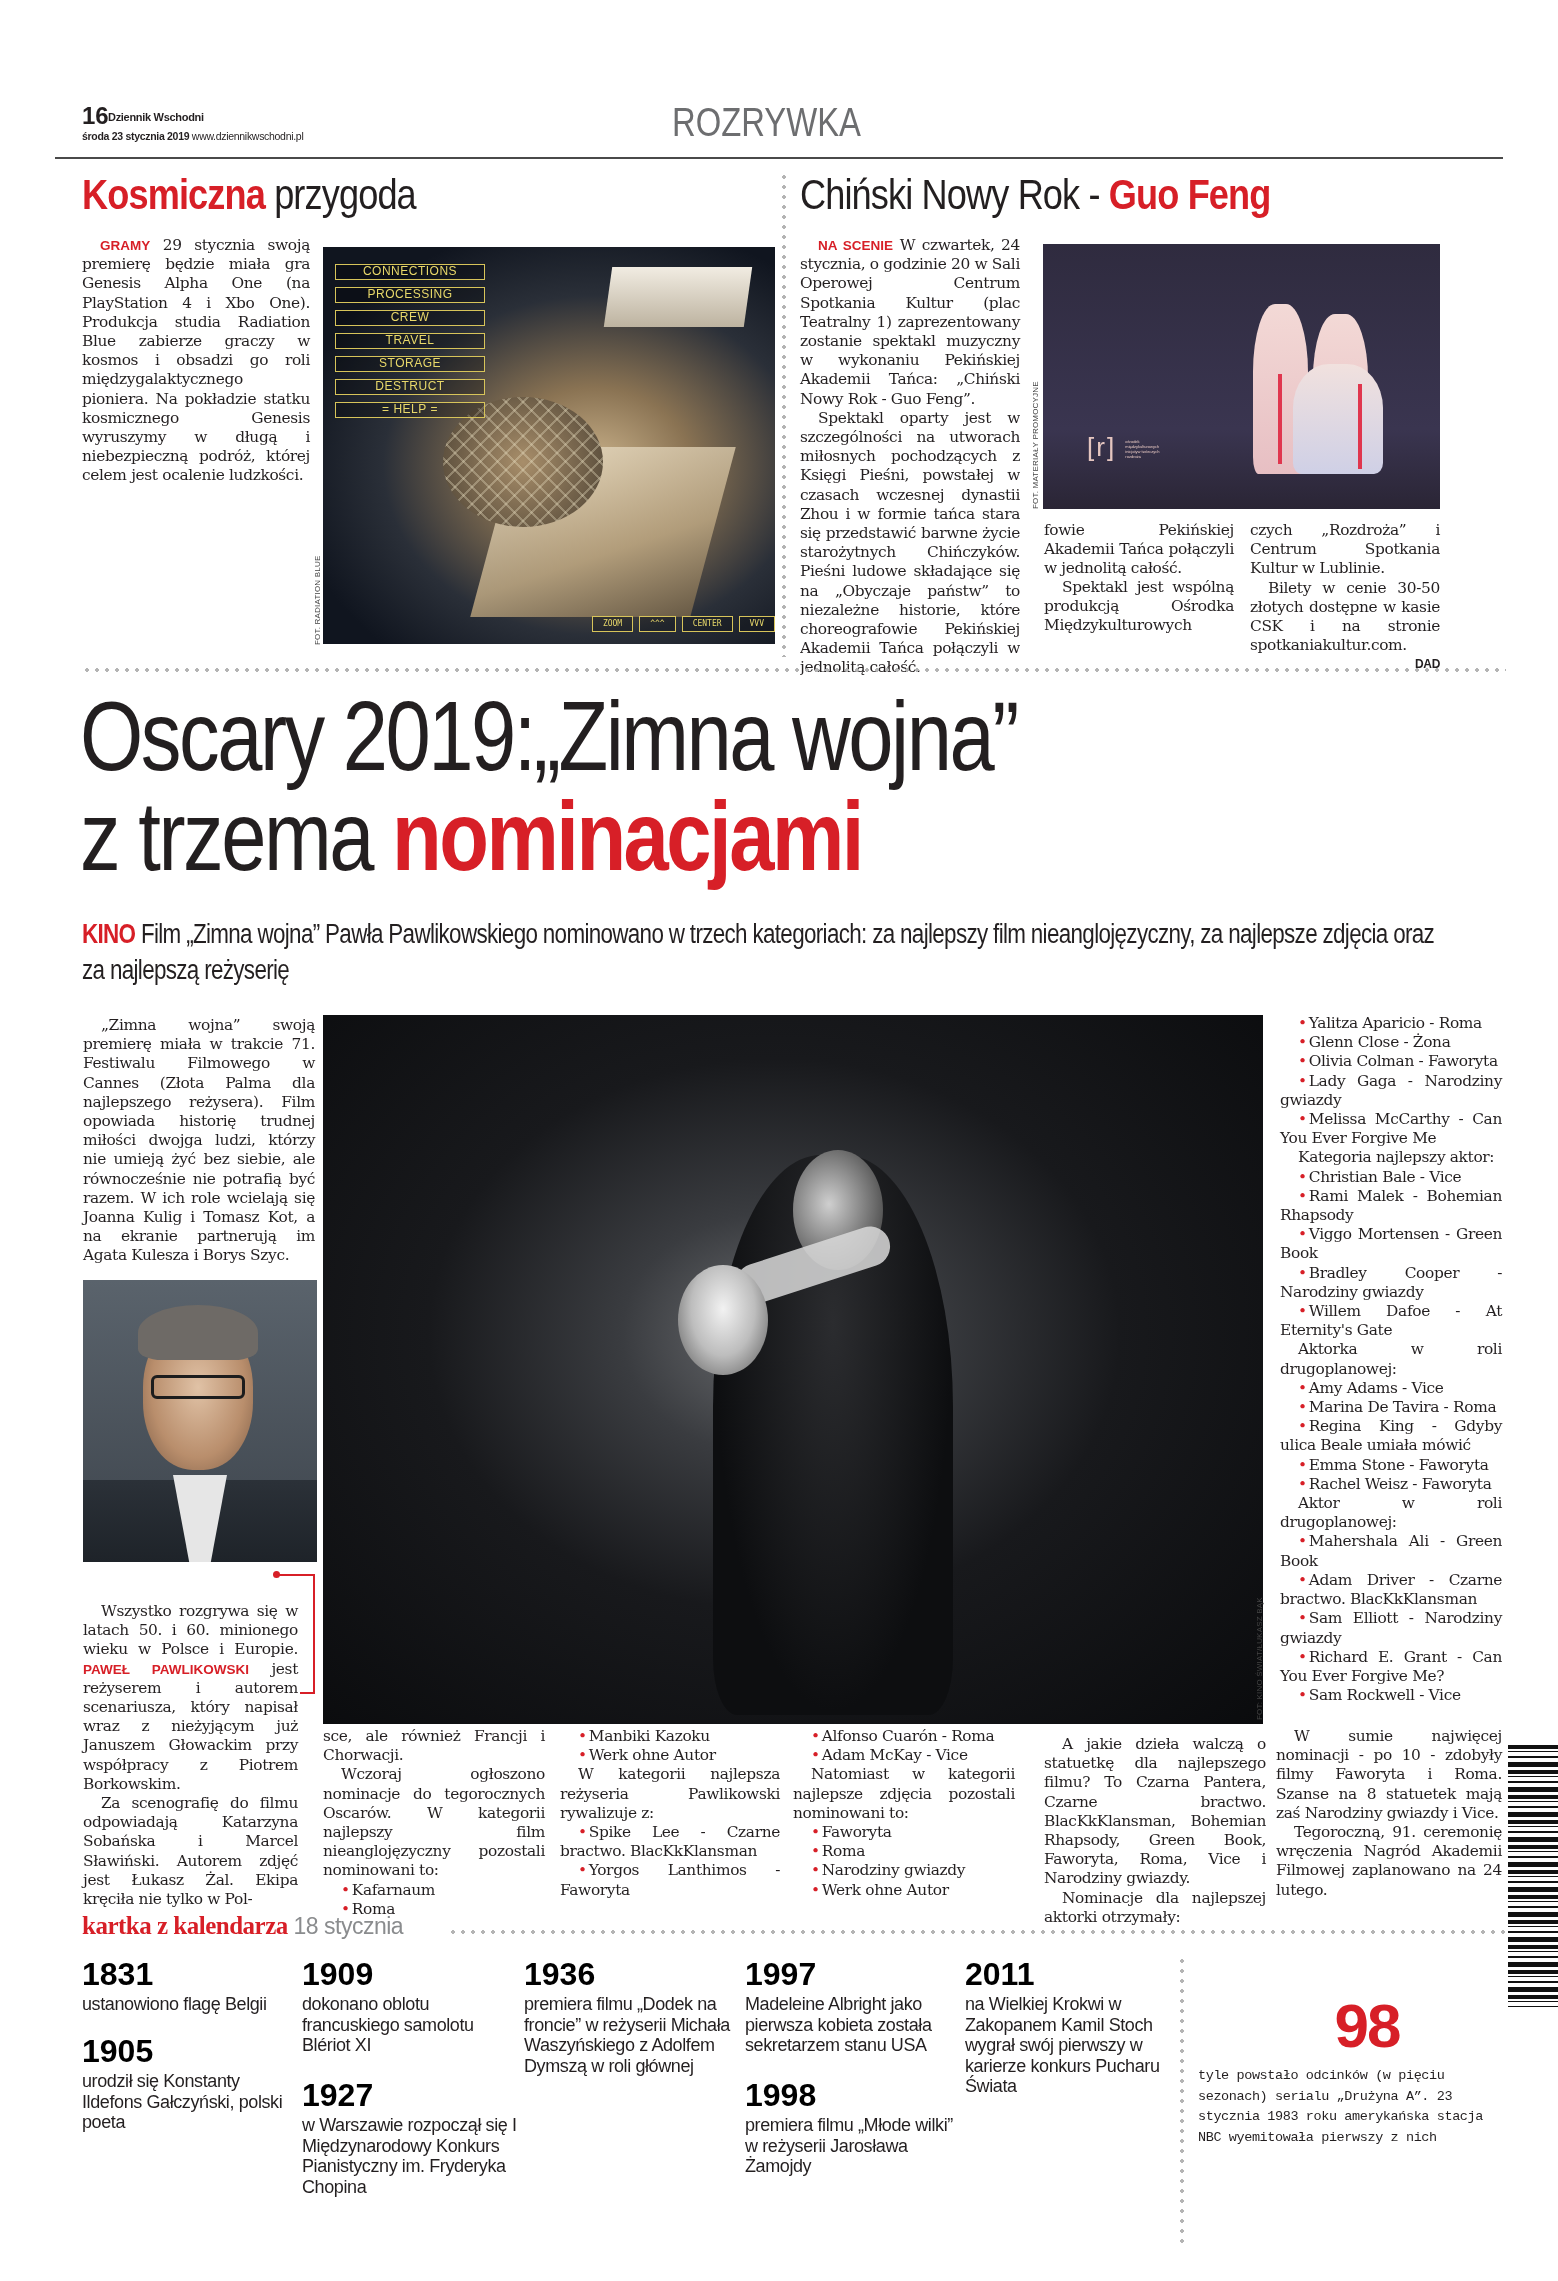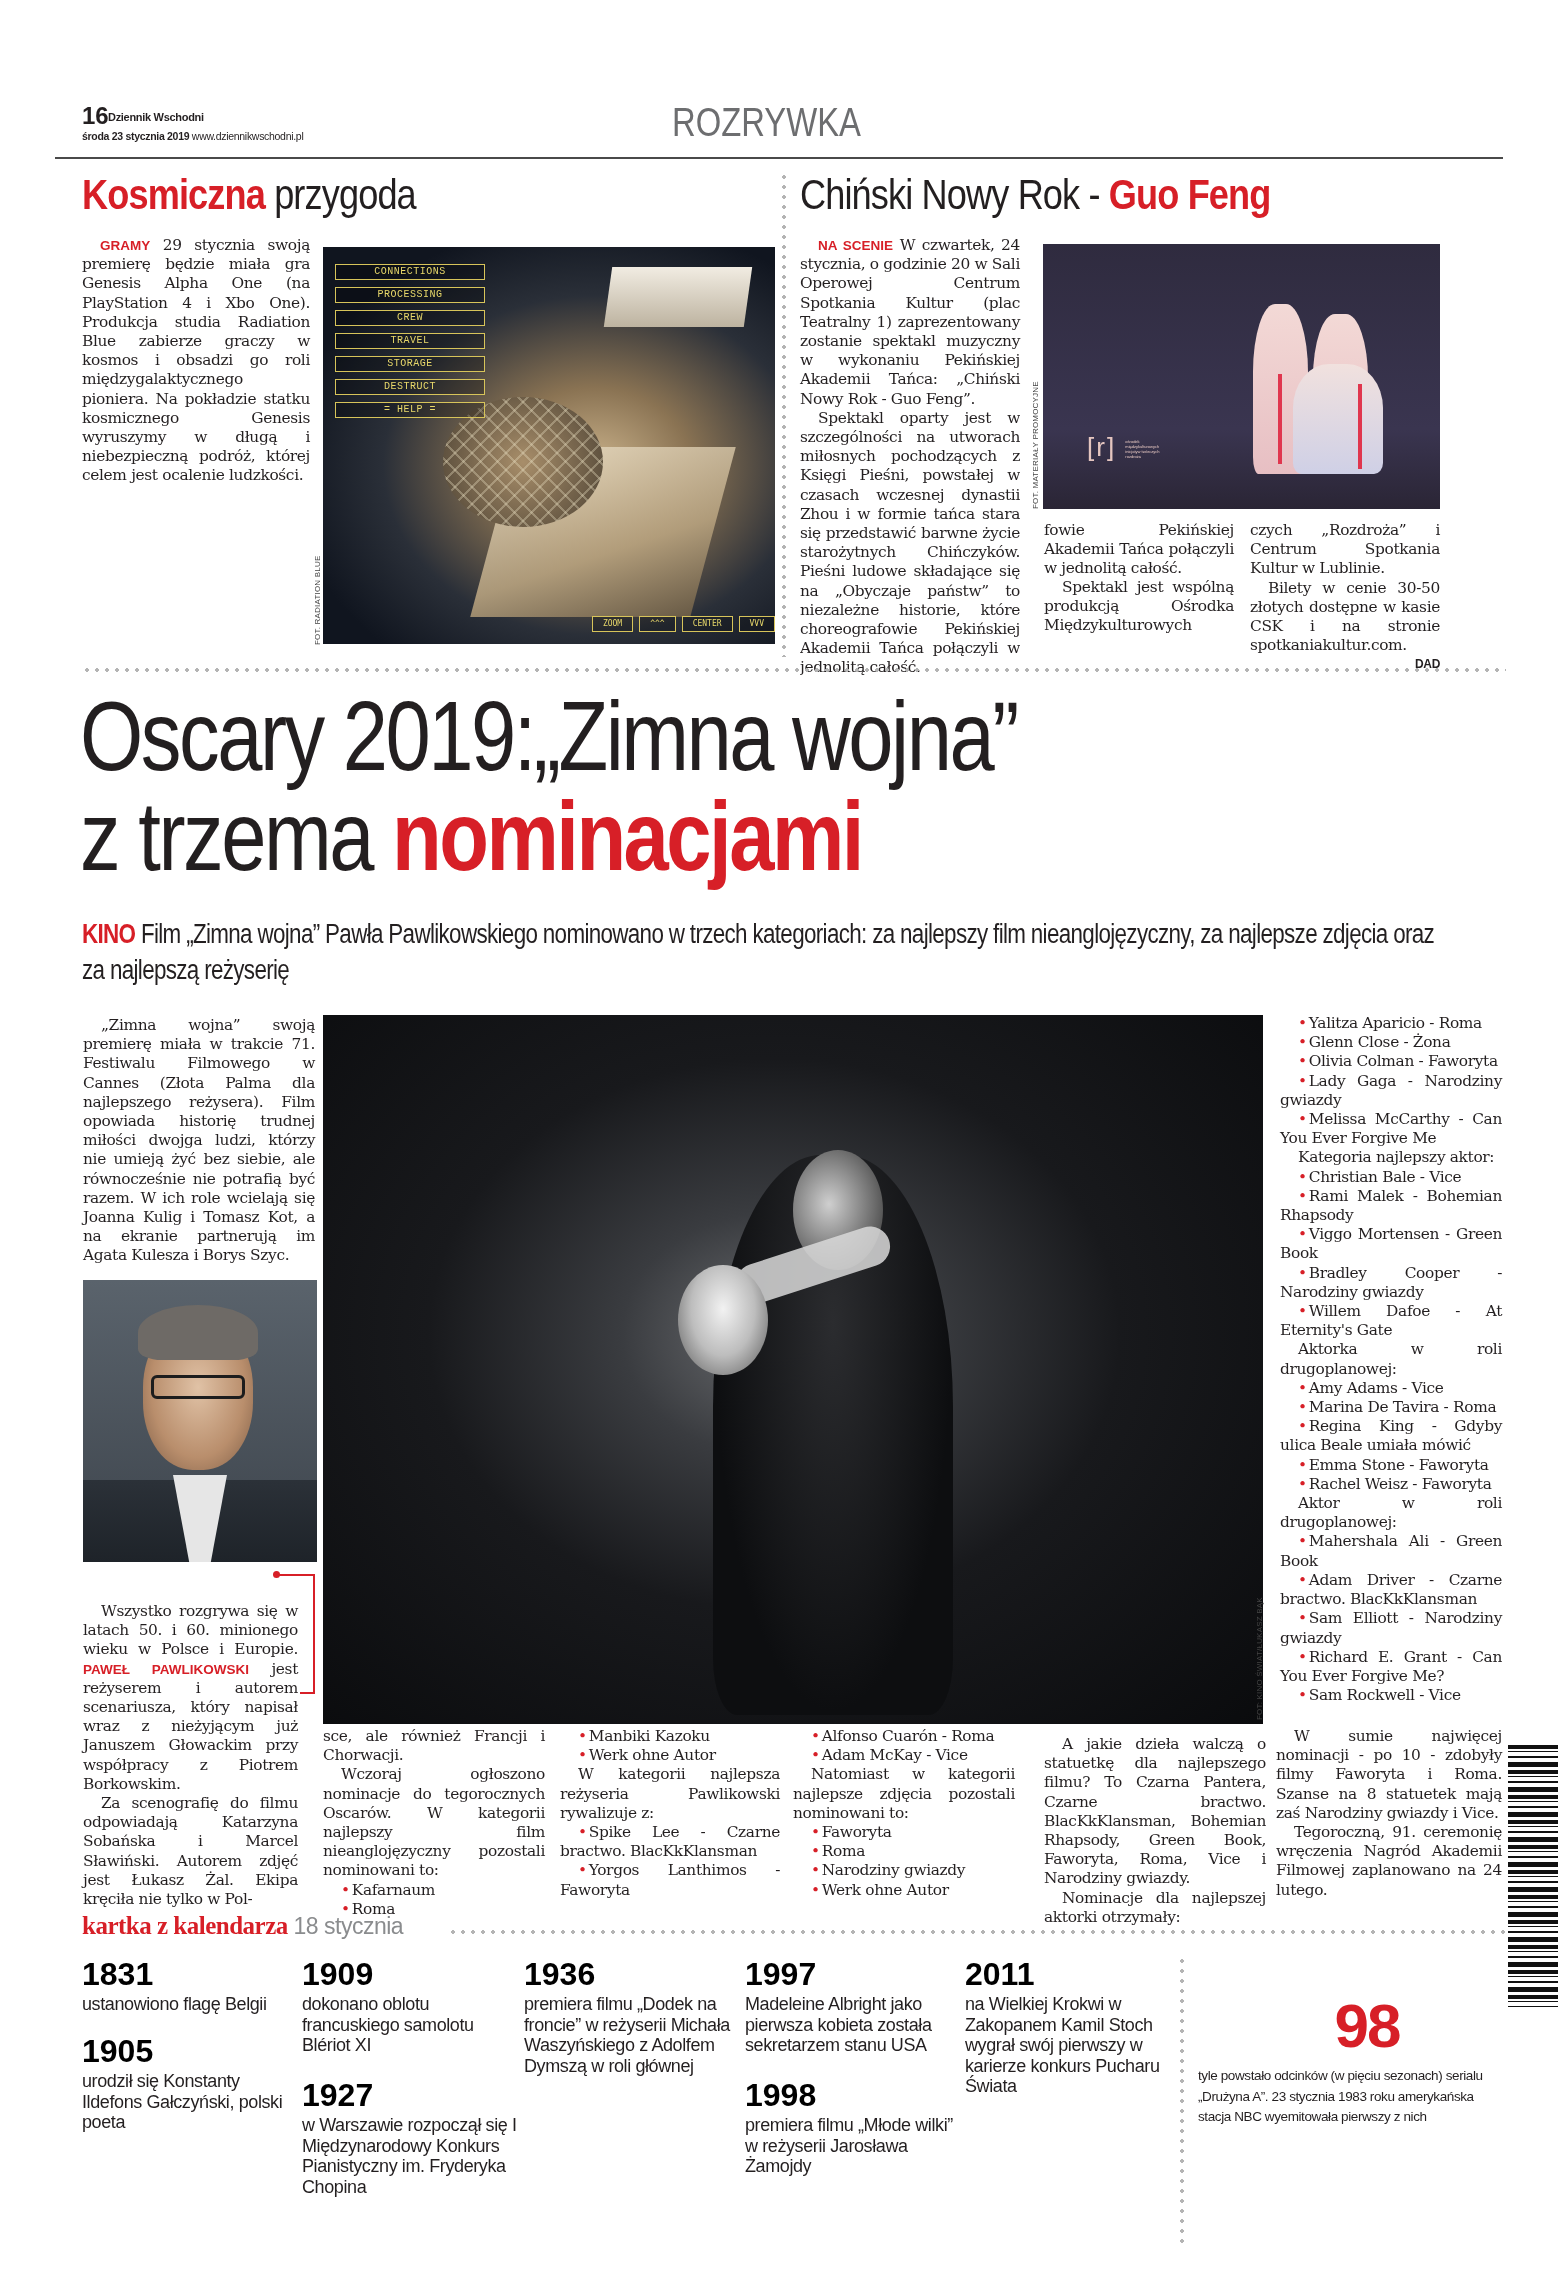--- a/index.html
+++ b/index.html
@@ -29,21 +29,21 @@
   .dad { font-family: "Liberation Sans", sans-serif; font-weight: bold; font-size: 12px; float: right; }
   .bullet { color: #d71f27; margin-right: 2px; }
 
   
   .photo { overflow: hidden; }
   .credit { font-family: "Liberation Sans", sans-serif; font-size: 8px; color: #444; white-space: nowrap; transform: rotate(-90deg); transform-origin: left top; letter-spacing: 0.2px; }
 
   .game-photo { left: 323px; top: 247px; width: 452px; height: 397px;
     background: radial-gradient(ellipse at 60% 55%, #c9b18a 0%, #8a7353 25%, #2a2f38 55%, #10151f 80%); }
   .game-menu { position: absolute; left: 12px; top: 17px; width: 150px; }
-  .game-btn { display: block; height: 16px; margin-bottom: 7px; border: 1.5px solid #d7c45a; color: #e8d86a; font-family: Liberation Mono, monospace; font-size: 10px; line-height: 13px; text-align: center; letter-spacing: 0.5px; background: rgba(0,0,0,0.25); }
+  .game-btn { display: block; height: 16px; margin-bottom: 7px; border: 1.5px solid #d7c45a; color: #e8d86a; font-family: Liberation Sans, sans-serif; font-size: 12px; line-height: 13px; text-align: center; letter-spacing: 0.5px; background: rgba(0,0,0,0.25); }
   .game-bottom { position: absolute; bottom: 12px; right: 0; display: flex; gap: 6px; }
   .game-bottom span { border: 1.5px solid #d7c45a; color: #e8d86a; font-family: "DejaVu Sans Mono", monospace; font-size: 8px; line-height: 13px; height: 16px; padding: 0 10px; background: rgba(0,0,0,0.2); }
   .game-dome { position: absolute; left: 120px; top: 150px; width: 160px; height: 130px; border-radius: 50%; background: repeating-linear-gradient(45deg, rgba(230,220,190,0.35) 0 2px, transparent 2px 12px), repeating-linear-gradient(-45deg, rgba(230,220,190,0.35) 0 2px, transparent 2px 12px), radial-gradient(circle, #a88e6a, #4b4133); }
   .game-hull { position: absolute; left: 170px; top: 200px; width: 220px; height: 170px; background: linear-gradient(160deg, #e8dcc4, #b7a27f 60%, #6f5f47); transform: skewX(-15deg); opacity: 0.9; }
   .game-block { position: absolute; left: 285px; top: 20px; width: 140px; height: 60px; background: linear-gradient(180deg, #f1ece2, #bdb3a0); transform: skewX(-8deg); }
 
   .dance-photo { left: 1043px; top: 244px; width: 397px; height: 265px;
     background: linear-gradient(180deg, #2f2b3f 0%, #3a3550 70%, #2a2535 100%); }
   .dancers { position: absolute; left: 190px; top: 20px; width: 170px; height: 210px; }
   .dancer { position: absolute; background: linear-gradient(180deg, #f3d9d6, #e7bfc3); border-radius: 40% 40% 10% 10%; }
@@ -80,21 +80,21 @@
   .callout-line-v { left: 313px; top: 1574px; width: 2px; height: 120px; background: #d71f27; }
   .callout-line-h2 { left: 300px; top: 1692px; width: 15px; height: 2px; background: #d71f27; }
 
   
   .kartka-title { left: 82px; top: 1912px; font-family: "Liberation Serif", serif; font-weight: bold; font-size: 25px; color: #d71f27; letter-spacing: -0.5px; }
   .kartka-date { font-family: "Liberation Sans", sans-serif; font-weight: normal; font-size: 23px; color: #8a8c8e; letter-spacing: -0.5px; }
   .k-item { width: 215px; font-family: "Liberation Sans", sans-serif; }
   .k-year { font-family: "Liberation Sans", sans-serif; font-weight: bold; color: #000000; font-size: 32px; line-height: 28px; }
   .k-text { font-size: 18px; line-height: 20.5px; letter-spacing: -0.4px; margin-top: 6px; color: #231f20; }
   .big98 { left: 1307px; top: 1990px; width: 120px; text-align: center; font-family: "Liberation Sans", sans-serif; font-weight: bold; font-size: 62px; color: #d71f27; letter-spacing: -2px; }
-  .k98-text { left: 1198px; top: 2066px; width: 300px; font-family: Liberation Sans, sans-serif; font-size: 13.5px; line-height: 20.5px; letter-spacing: -0.4px; }
+  .k98-text { left: 1198px; top: 2066px; width: 300px; font-family: Liberation Mono, monospace; font-size: 13.5px; line-height: 20.5px; letter-spacing: -0.4px; }
 
   .barcode { left: 1508px; top: 1745px; width: 50px; height: 262px;
     background: repeating-linear-gradient(180deg, #111 0 4px, #fff 4px 6px, #111 6px 7px, #fff 7px 11px, #111 11px 13px, #fff 13px 17px, #111 17px 22px, #fff 22px 25px); }
 </style>
 </head>
 <body>
 
 <div class="abs pagenum">16</div>
 <div class="abs paper-name">Dziennik Wschodni</div>
 <div class="abs dateline">

